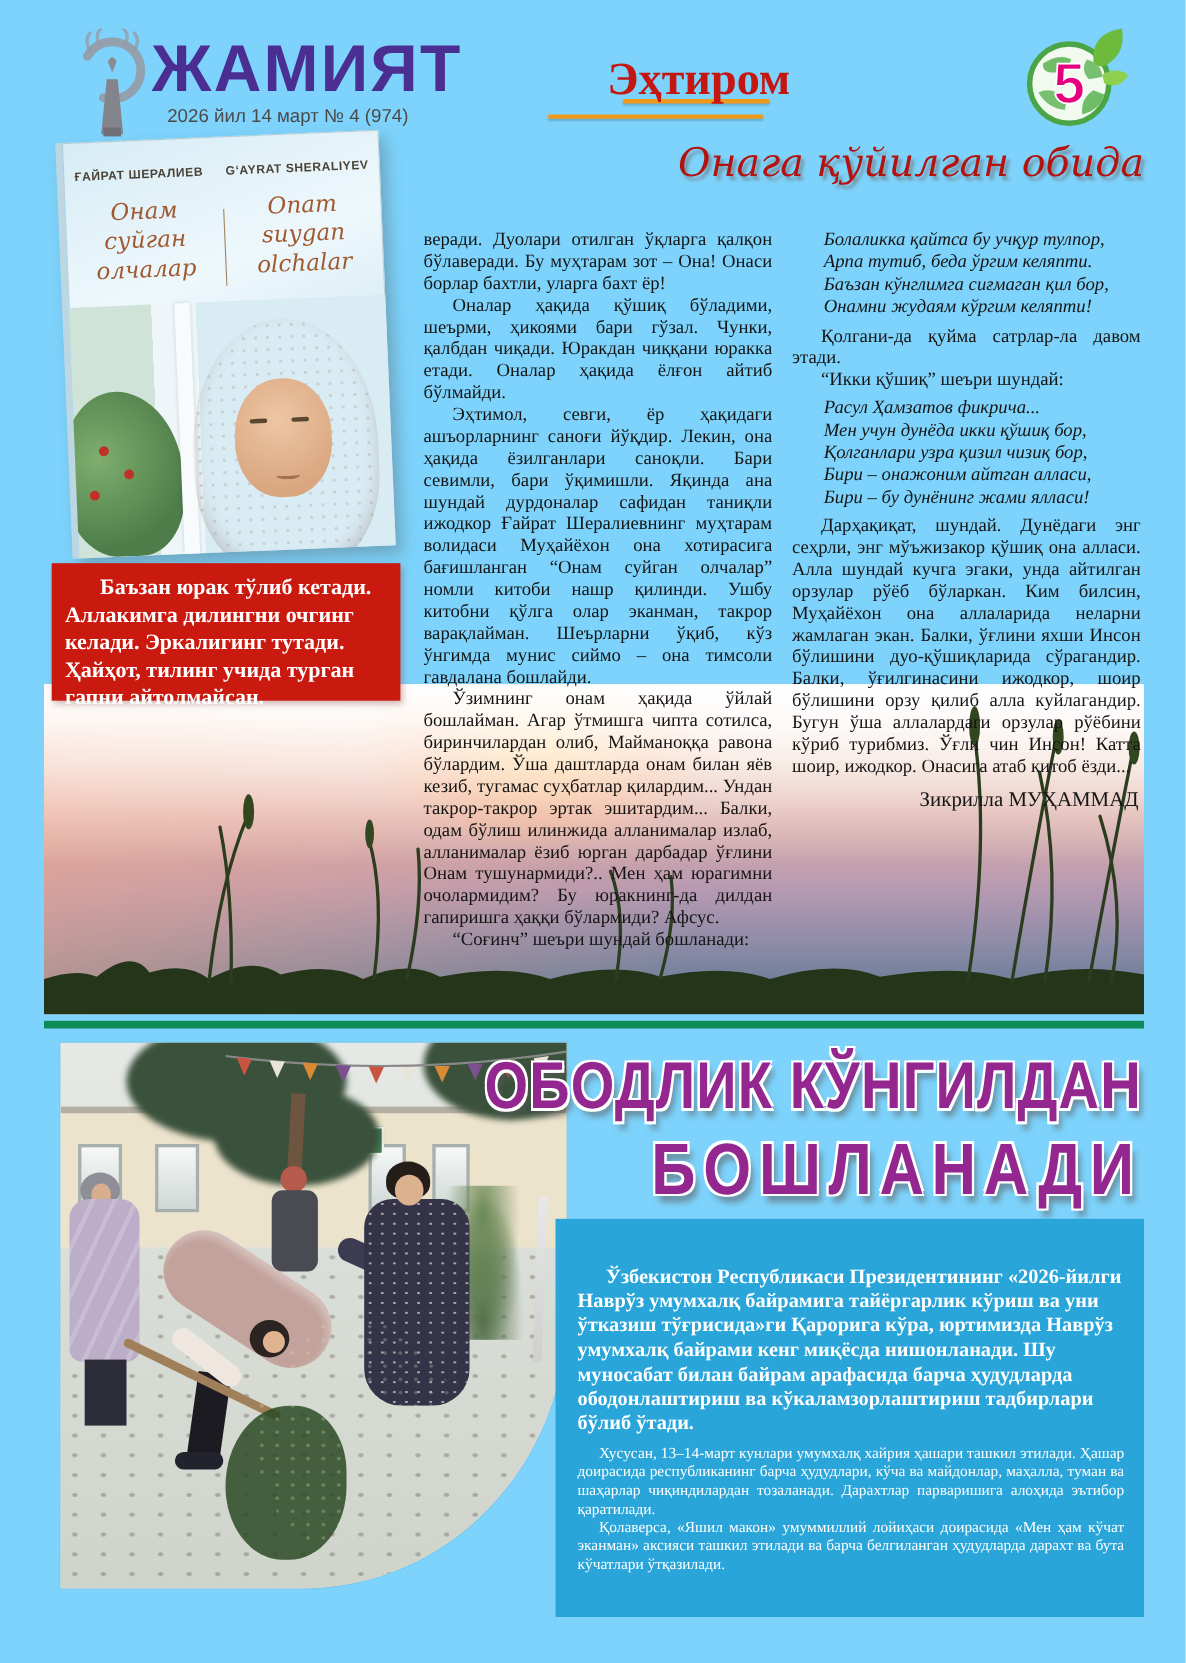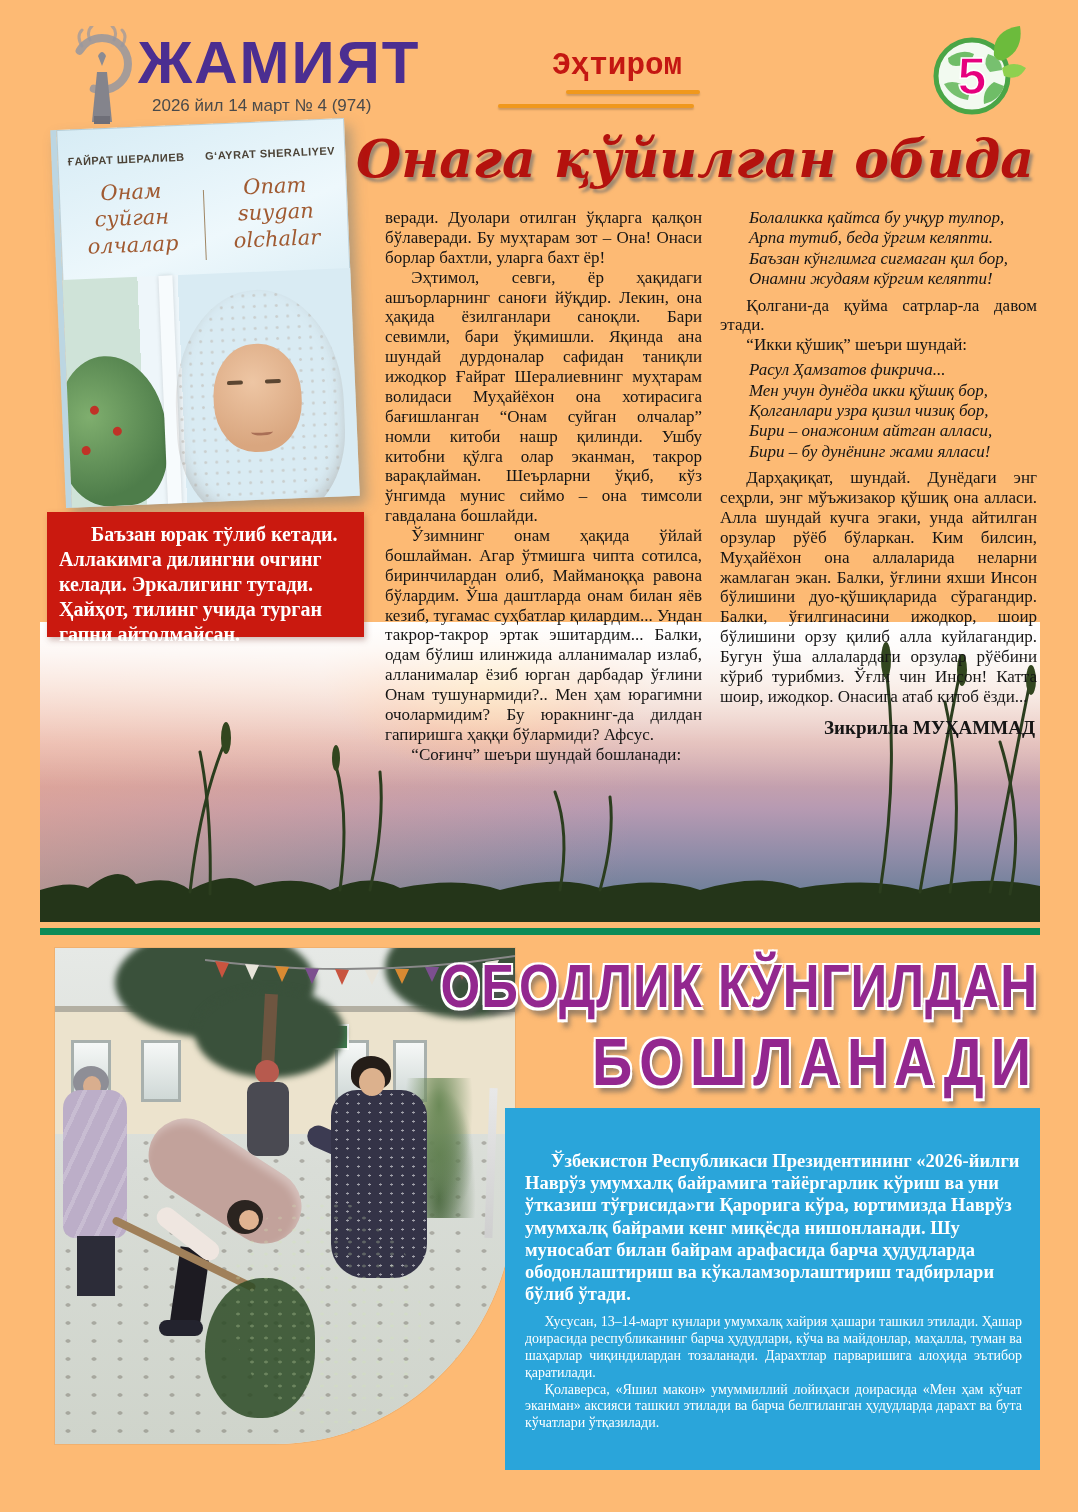--- a/index.html
+++ b/index.html
@@ -1,32 +1,32 @@
 <!DOCTYPE html>
 <html><head>
 <meta charset="utf-8">
 <style>
   * { margin:0; padding:0; box-sizing:border-box; }
   html,body { width:1078px; height:1512px; background:#ffffff; font-family:"Liberation Serif", serif; }
   .abs { position:absolute; }
-  #page { position:relative; width:1078px; height:1512px; background:#fdba74; overflow:hidden; }
+  #page { position:relative; width:1078px; height:1512px; background:#7dd3fc; overflow:hidden; }
 
   
   #masthead { left:138px; top:28px; font-family:"Liberation Sans", sans-serif; font-weight:800; font-size:60px; letter-spacing:2px; color:#4b2e91; }
   #issue-info { left:152px; top:96px; font-family:"Liberation Sans", sans-serif; font-size:17px; color:#4a4a4a; }
   .orange-line { height:4px; background:#f0981c; border-radius:2px; box-shadow:0 2px 2px rgba(0,0,0,.18); }
   #oline1 { left:566px; top:90px; width:134px; }
   #oline2 { left:498px; top:104px; width:196px; }
-  #rubric { left:552px; top:48px; font-family:Liberation Mono, monospace; font-size:31px; font-weight:600; color:#c41712; }
+  #rubric { left:552px; top:48px; font-family:Liberation Serif, serif; font-size:42px; font-weight:600; color:#c41712; }
   #page-emblem { left:928px; top:24px; width:100px; height:98px; }
 
   
   #article1 { left:40px; top:122px; width:1000px; height:800px; }
-  #a1-title { left:310px; top:6px; width:690px; text-align:center;
-      font-family:"DejaVu Serif", serif; font-style:italic; font-weight:bold; font-size:52px;
+  #a1-title { left:310px; top:6px; width:690px; text-align:right;
+      font-family:"DejaVu Serif", serif; font-style:italic; font-weight:normal; font-size:36px;
       color:#b4120e; text-shadow:3px 4px 3px rgba(110,110,110,.65); white-space:nowrap; }
 
   
   #photo-sunset { left:0; top:500px; width:1000px; height:300px; }
   #photo-sunset .sky {
       position:absolute; inset:0;
       background:
         radial-gradient(ellipse 240px 150px at 45% 16%, rgba(255,206,120,.95), rgba(255,170,110,.45) 45%, rgba(255,170,110,0) 70%),
         linear-gradient(100deg, rgba(242,168,138,.55), rgba(160,150,190,0) 60%),
         linear-gradient(180deg, #f6eae1 0%, #efd0bf 22%, #dcaca6 40%, #b79ab2 62%, #8f8ca8 78%, #70809a 90%, #5d6c83 100%);
@@ -35,21 +35,21 @@
       background:linear-gradient(180deg, #ffffff 0%, rgba(255,255,255,.88) 18%, rgba(255,255,255,0) 100%); }
   #photo-sunset svg { position:absolute; inset:0; }
 
   .col { position:absolute; font-size:17px; line-height:1.17; color:#151515; text-align:justify; }
   .col p { text-indent:1.55em; }
   .no-first-indent p:first-child { text-indent:0; }
   #col-mid { left:345px; top:86px; width:317px; }
   #col-right { left:680px; top:86px; width:317px; }
   .verse div { font-style:italic; margin-left:1.7em; text-align:left; text-indent:0; line-height:1.2; }
   .verse { margin-bottom:6px; }
-  #byline { margin-top:10px; text-align:right; font-weight:bold; font-size:19px; padding-right:2px; }
+  #byline { margin-top:10px; text-align:right; font-weight:normal; font-size:19px; padding-right:2px; }
 
   
   #book { left:18px; top:2px; width:294px; height:378px; transform:rotate(-2.4deg);
       background:linear-gradient(160deg,#d7ecf5 0%, #eef8fc 35%, #cfe7f1 70%, #e7f3f8 100%);
       box-shadow:6px 8px 14px rgba(90,110,120,.45), inset 0 0 0 1px rgba(120,150,160,.35);
       border-left:6px solid #bcd6e2; overflow:hidden; }
   .bk-authors { position:absolute; top:26px; left:0; width:100%; display:flex; justify-content:space-around;
       font-family:"Liberation Sans", sans-serif; font-size:11px; font-weight:bold; color:#4c4337; letter-spacing:.5px; }
   .bk-titles { position:absolute; top:52px; left:0; width:100%; display:flex; justify-content:space-around;
       font-family:"DejaVu Serif", serif; font-style:italic; font-size:21px; color:#a05a31; text-align:center; line-height:1.25; }
@@ -227,20 +227,21 @@
       </div>
     </div>
 
     <div class="abs" id="pull-quote">
       <p>Баъзан юрак тўлиб кетади. Аллакимга дилингни очгинг келади. Эркалигинг тутади. Ҳайҳот, тилинг учида турган гапни айтолмайсан.</p>
     </div>
 
 
     <div class="abs col no-first-indent" id="col-mid">
         <p class="para">веради. Дуолари отилган ўқларга қалқон бўлаверади. Бу муҳтарам зот – Она! Онаси борлар бахтли, уларга бахт ёр!</p>
+        <p class="para">Оналар ҳақида қўшиқ бўладими, шеърми, ҳикоями бари гўзал. Чунки, қалбдан чиқади. Юракдан чиққани юракка етади. Оналар ҳақида ёлғон айтиб бўлмайди.</p>
         <p class="para">Эҳтимол, севги, ёр ҳақидаги ашъорларнинг саноғи йўқдир. Лекин, она ҳақида ёзилганлари саноқли. Бари севимли, бари ўқимишли. Яқинда ана шундай дурдоналар сафидан таниқли ижодкор Ғайрат Шералиевнинг муҳтарам волидаси Муҳайёхон она хотирасига бағишланган “Онам суйган олчалар” номли китоби нашр қилинди. Ушбу китобни қўлга олар эканман, такрор варақлайман. Шеърларни ўқиб, кўз ўнгимда мунис сиймо – она тимсоли гавдалана бошлайди.</p>
         <p class="para">Ўзимнинг онам ҳақида ўйлай бошлайман. Агар ўтмишга чипта сотилса, биринчилардан олиб, Майманоққа равона бўлардим. Ўша даштларда онам билан яёв кезиб, тугамас суҳбатлар қилардим... Ундан такрор-такрор эртак эшитардим... Балки, одам бўлиш илинжида алланималар излаб, алланималар ёзиб юрган дарбадар ўғлини Онам тушунармиди?.. Мен ҳам юрагимни очолармидим? Бу юракнинг-да дилдан гапиришга ҳаққи бўлармиди? Афсус.</p>
         <p class="para">“Соғинч” шеъри шундай бошланади:</p>
       </div>
 
     <div class="abs col" id="col-right">
       <div class="verse">
           <div>Болаликка қайтса бу учқур тулпор,</div>
           <div>Арпа тутиб, беда ўргим келяпти.</div>
           <div>Баъзан кўнглимга сиғмаган қил бор,</div>

